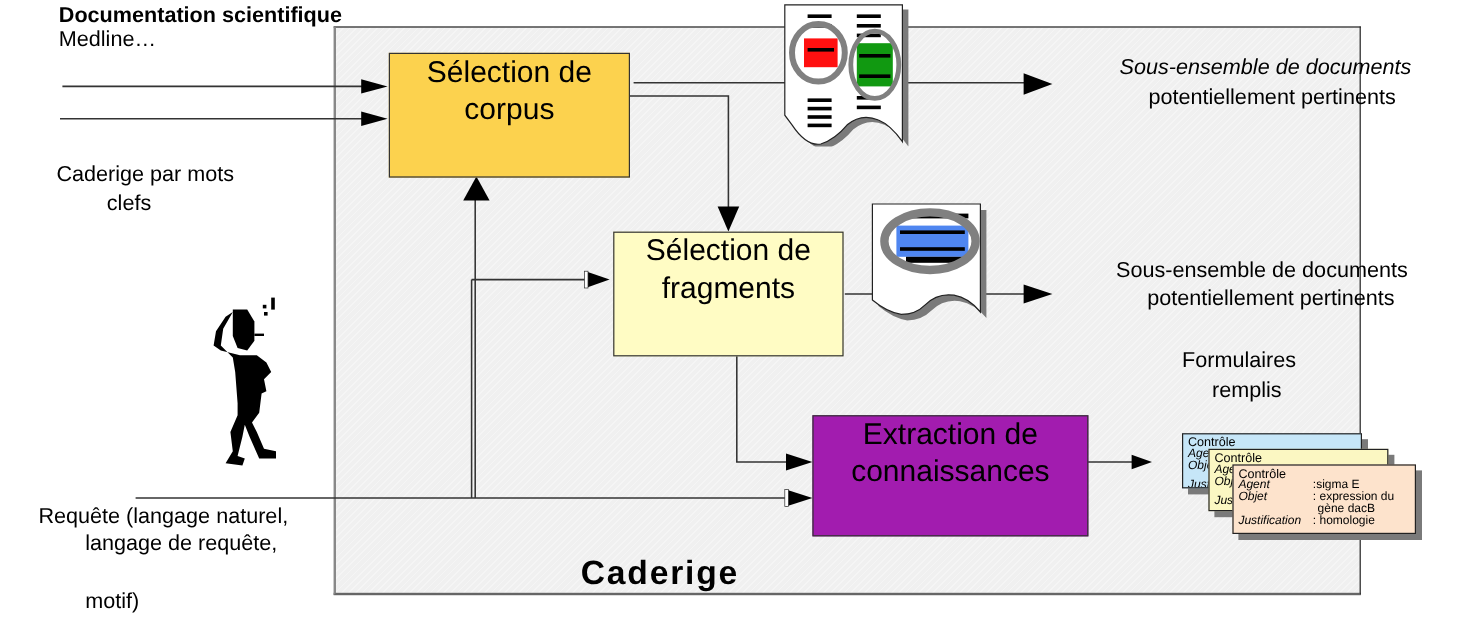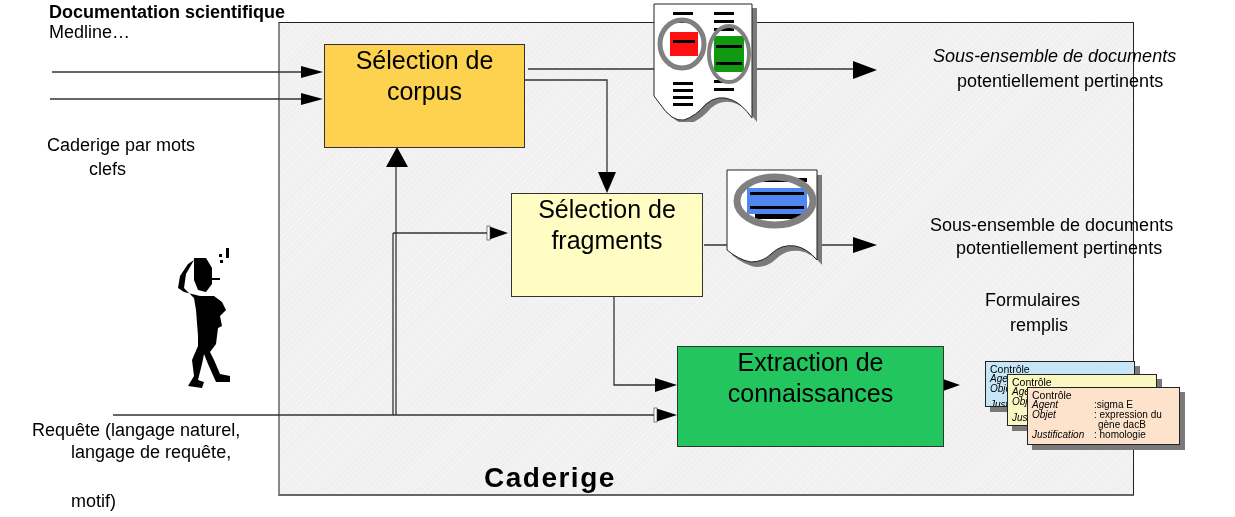--- a/index.html
+++ b/index.html
@@ -72,21 +72,21 @@
       <div>Sélection de</div>
        <div>corpus</div>
     </div>
 </div>
 <div class="box" style="left:511px; top:193px; width:192px; height:104px; background:#fffcc4;">
   <div>
       <div>Sélection de</div>
        <div>fragments</div>
     </div>
 </div>
-<div class="box" style="left:677px; top:346px; width:267px; height:101px; background:#22c55e;">
+<div class="box" style="left:677px; top:346px; width:230px; height:101px; background:#a21caf;">
   <div>
       <div>Extraction de</div>
        <div>connaissances</div>
     </div>
 </div>
 
 <svg class="abs" style="left:648px; top:0px;" width="112" height="122" viewBox="0 0 112 122">
   <path d="M6,4 L104,4 L104,118 Q94,104 84,100 Q70,94 58,104 Q48,116 36,120 Q24,122 12,104 L6,96 Z" fill="#7a7a7a" transform="translate(5,4)"></path>
   <path d="M6,4 L104,4 L104,118 Q94,104 84,100 Q70,94 58,104 Q48,116 36,120 Q24,122 12,104 L6,96 Z" fill="#fff" stroke="#222" stroke-width="1"></path>
   <g fill="#000">

